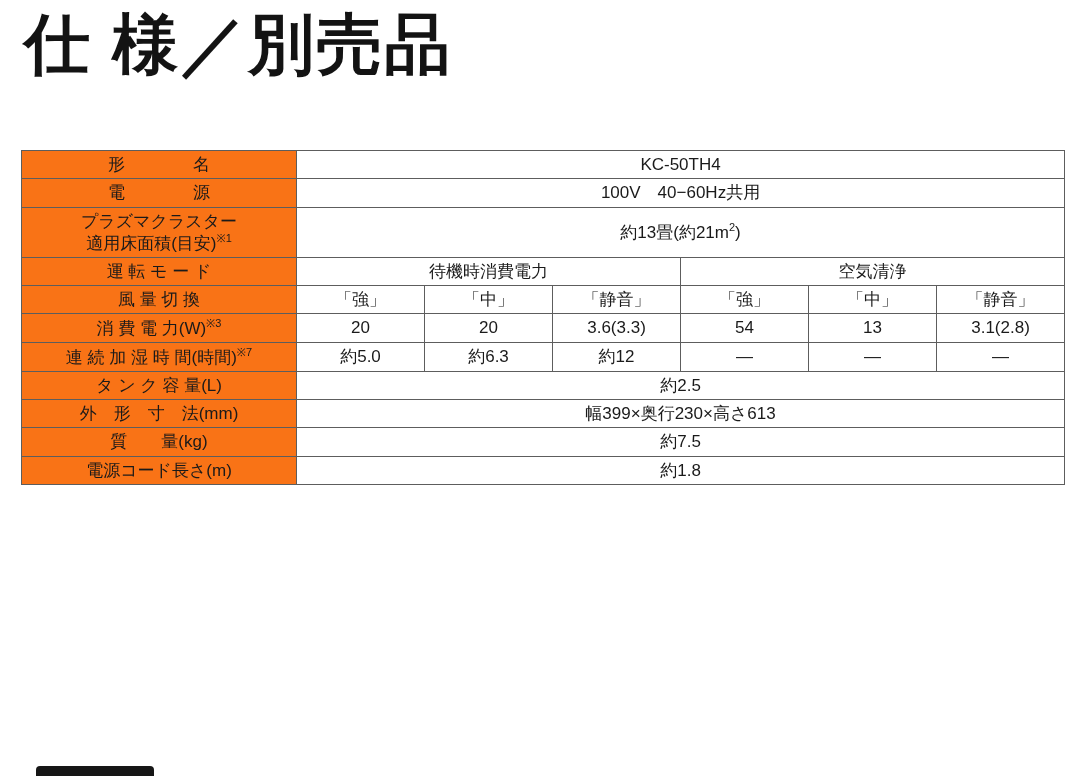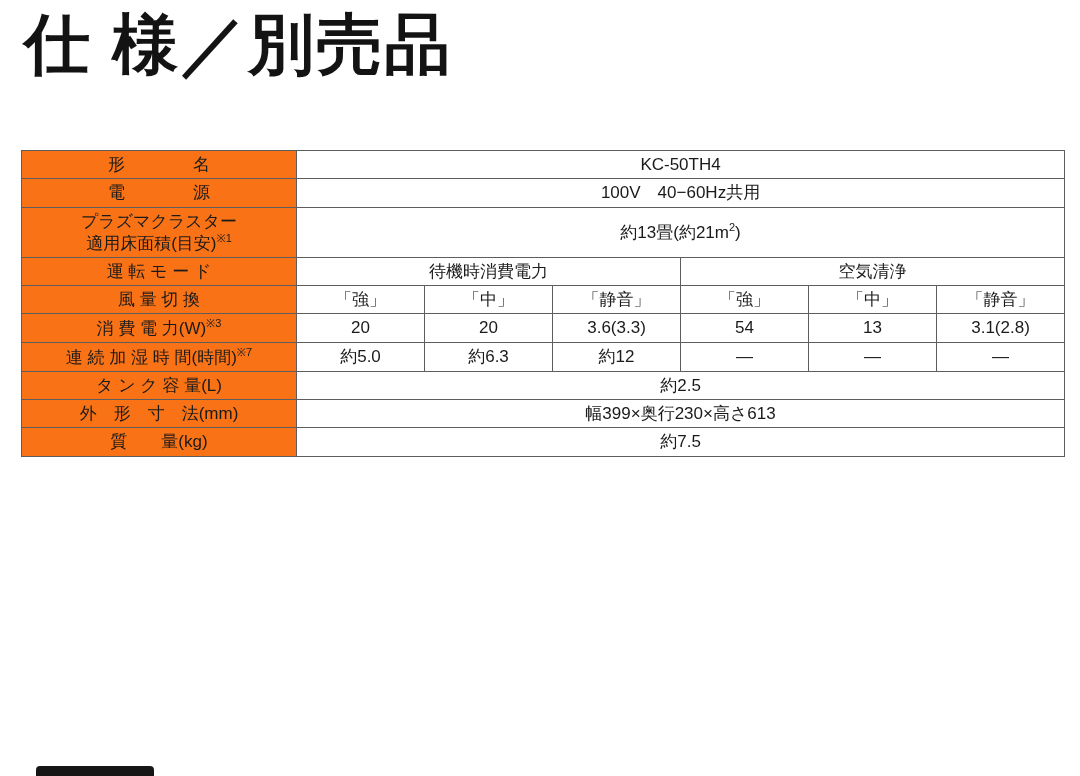--- a/index.html
+++ b/index.html
@@ -164,19 +164,23 @@
             <td colspan="6">約2.5</td>
           </tr>
           <tr>
             <td class="lbl">外　形　寸　法(mm)</td>
             <td colspan="6">幅399×奥行230×高さ613</td>
           </tr>
           <tr>
             <td class="lbl">質　　量(kg)</td>
             <td colspan="6">約7.5</td>
           </tr>
+          <tr>
+            <td class="lbl">電源コード長さ(m)</td>
+            <td colspan="6">約1.8</td>
+          </tr>
         </tbody>
     </table>
   </div>
 
   <div class="bottom-tab"></div>
 
 </div>
 
 </body></html>

